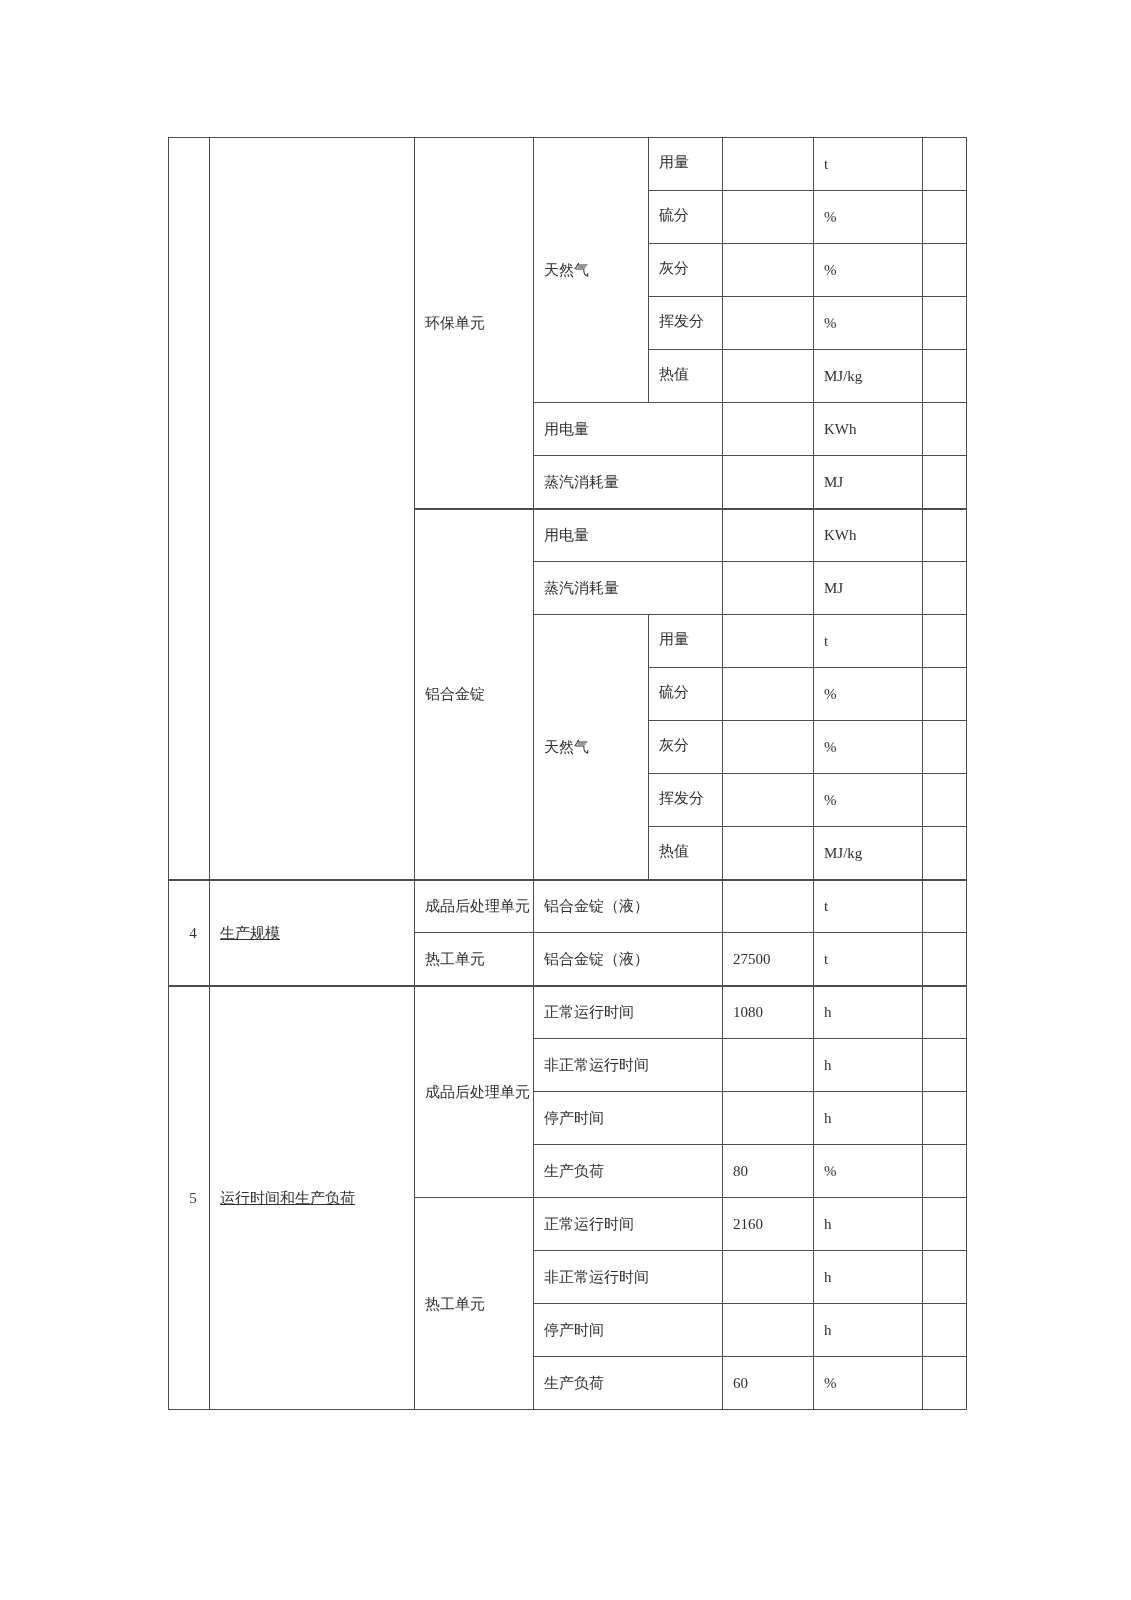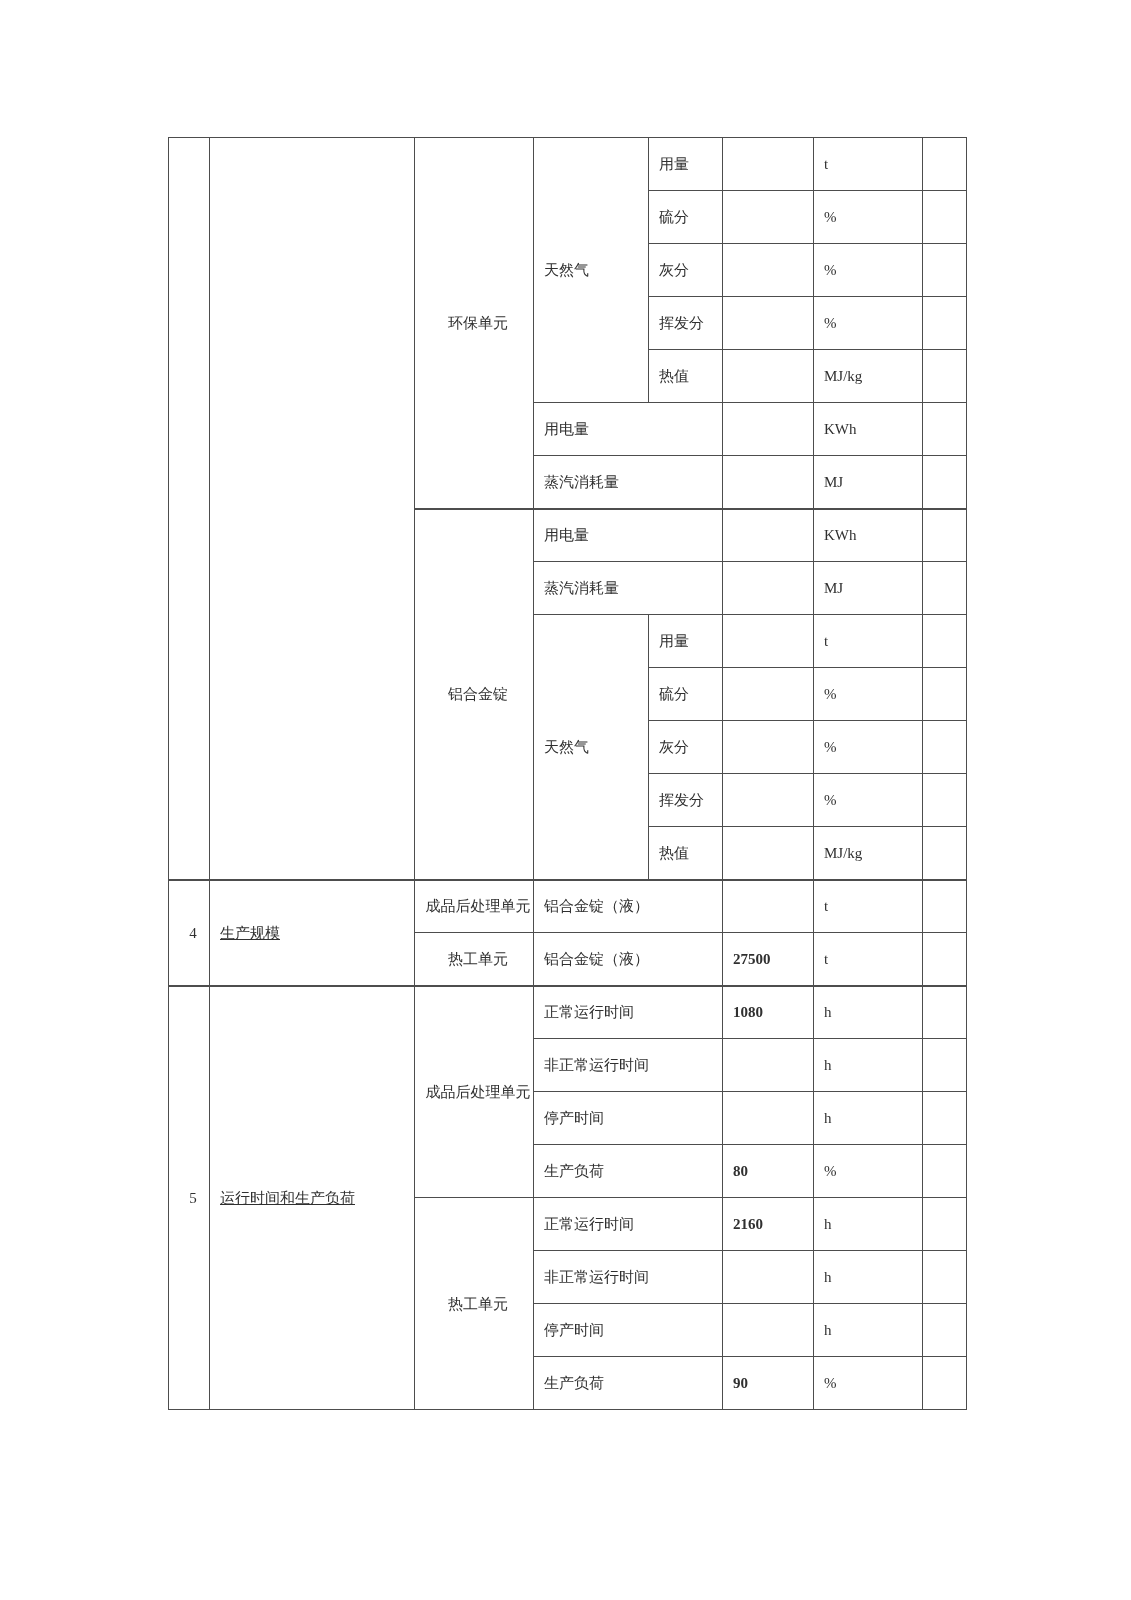--- a/index.html
+++ b/index.html
@@ -30,24 +30,24 @@
     vertical-align: middle;
     padding: 0 2px 0 10px;
     overflow: hidden;
     word-break: keep-all;
     white-space: nowrap;
   }
   table.spec tr { height: 53px; }
   tr.sec-start td { border-top: 2px solid #4d4d4d; }
   td.no-cell { text-align: center; padding: 0; }
   td.cat-cell { padding-left: 8px; text-decoration: underline; }
-  td.unit-cell { padding-left: 7px; text-align: center; }
+  td.unit-cell { padding-left: 7px; }
   td.item-cell { padding-left: 10px; }
-  td.sub-cell { padding-left: 13px; }
-  td.val-cell { padding-left: 9px; font-weight: bold; }
+  td.sub-cell { padding-left: 13px; font-family: Liberation Mono, monospace; }
+  td.val-cell { padding-left: 9px; }
   td.uom-cell { padding-left: 9px; }
   td.remark-cell { padding: 0; }
 </style>
 </head>
 <body>
 
 <div class="page">
   <table class="spec">
     <colgroup>
       <col style="width:41px">
@@ -211,19 +211,19 @@
       <td class="remark-cell"></td>
     </tr>
     <tr>
       <td class="item-cell" colspan="2">停产时间</td>
       <td class="val-cell"></td>
       <td class="uom-cell">h</td>
       <td class="remark-cell"></td>
     </tr>
     <tr>
       <td class="item-cell" colspan="2">生产负荷</td>
-      <td class="val-cell">90</td>
+      <td class="val-cell">60</td>
       <td class="uom-cell">%</td>
       <td class="remark-cell"></td>
     </tr>
   </tbody>
     </table>
 </div>
 
 </body></html>

